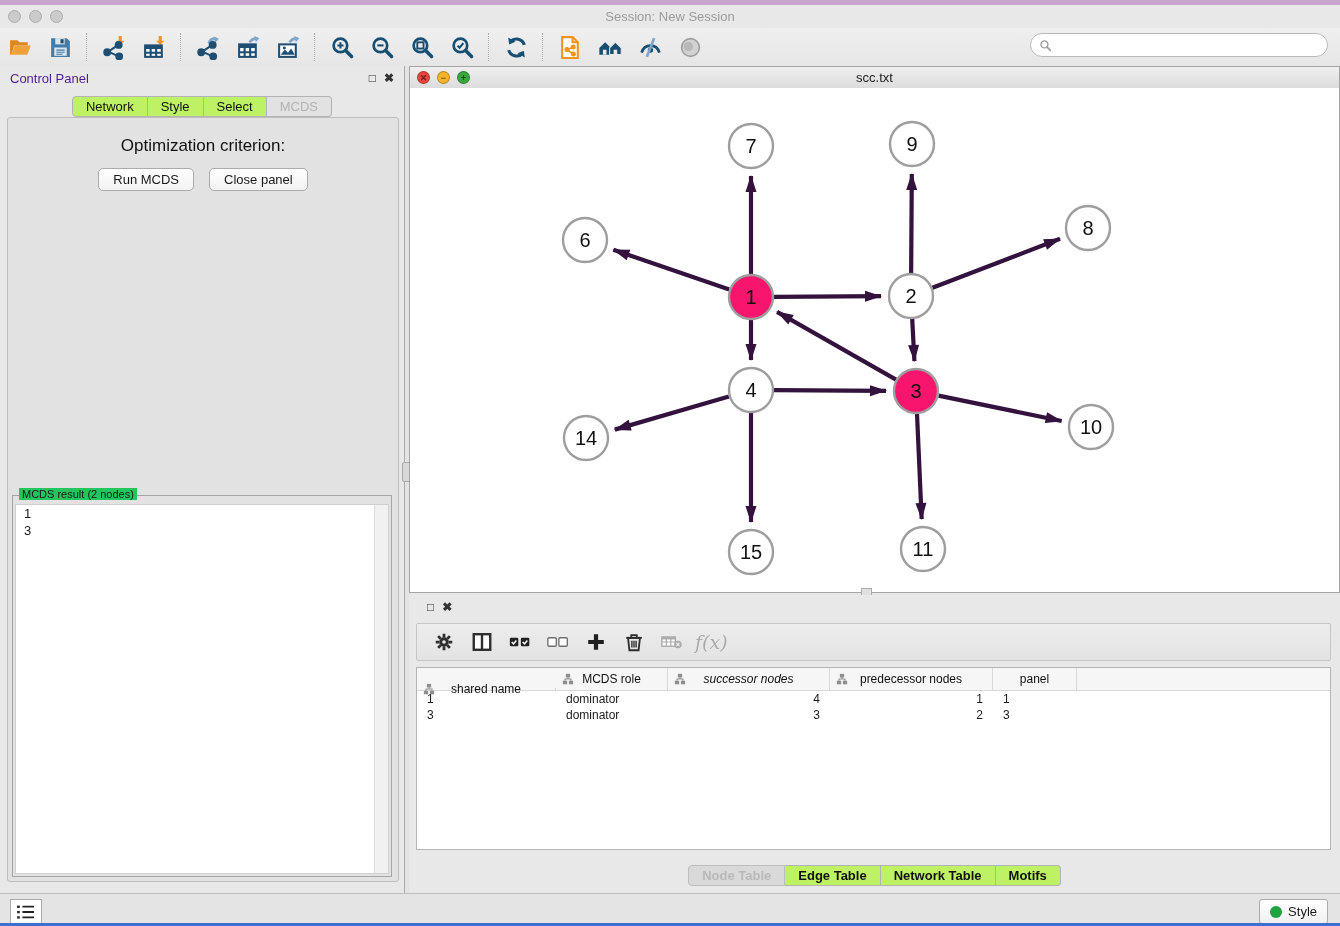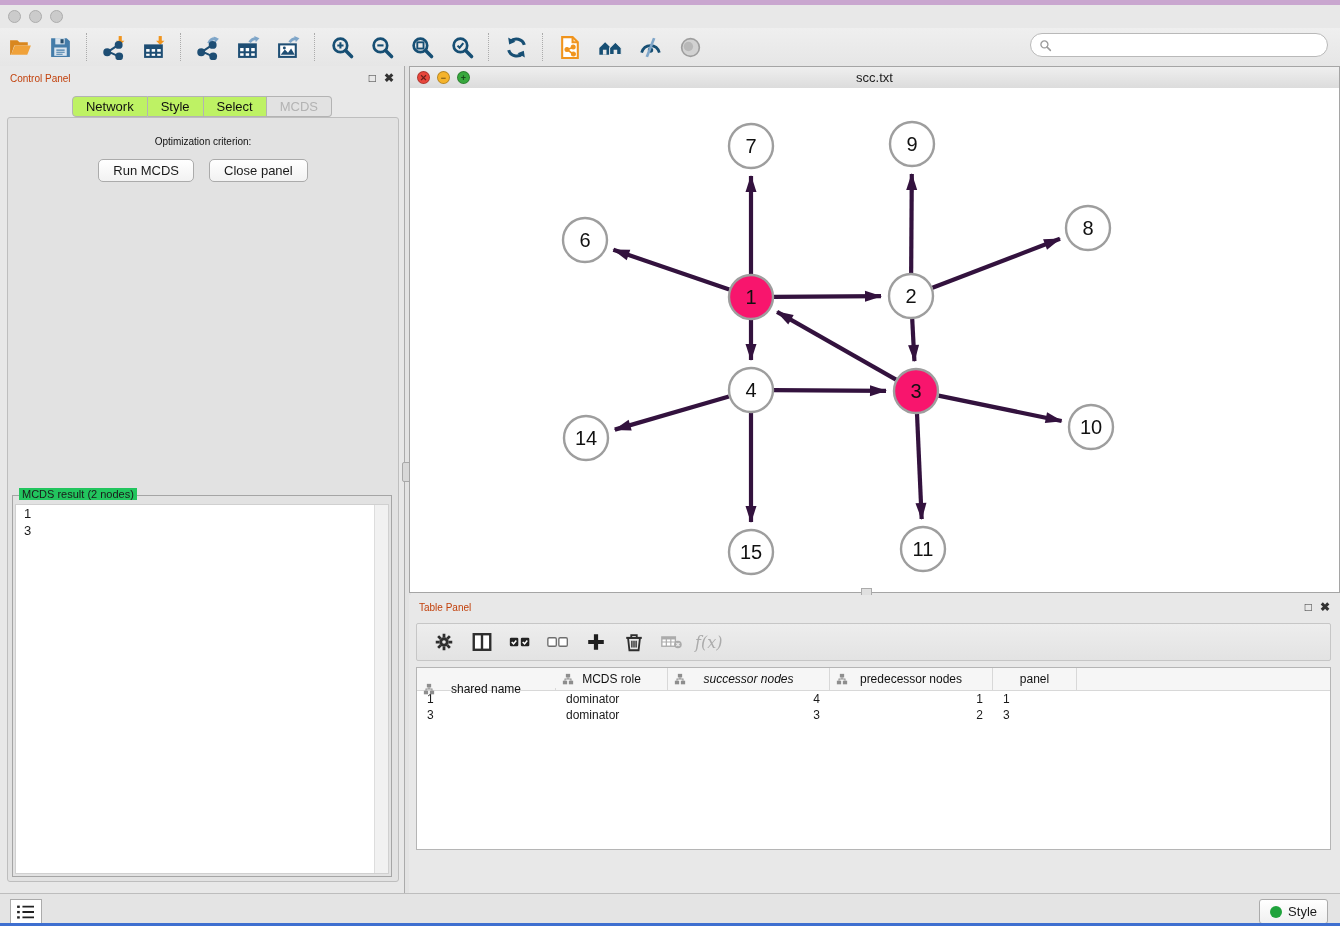--- a/index.html
+++ b/index.html
@@ -16,35 +16,35 @@
   #toolbar{left:0;top:28px;width:1340px;height:38px;background:linear-gradient(#EFEFEF,#E6E6E6);
            border-bottom:1px solid #C2C2C2;display:flex;align-items:center;}
   .tb-btn{width:40px;height:32px;display:flex;align-items:center;justify-content:center;}
   .tb-btn svg{width:25px;height:25px;}
   .tb-sep{width:1px;height:28px;border-left:1px dotted #ABABAB;margin:0 6px;}
   #toolbar-search{position:absolute;right:12px;top:5px;width:288px;height:22px;background:#fff;
       border:1px solid #B9B9B9;border-radius:12px;display:flex;align-items:center;padding-left:8px;}
   #toolbar-search svg{width:13px;height:13px;}
   
   .panel-head{height:24px;display:flex;align-items:center;padding:0 10px;}
-  .panel-title{flex:1;font-size:10px;color:#c2410c;}
+  .panel-title{flex:1;font-size:13px;color:#4c1d95;}
   .head-ico{color:#333;font-weight:bold;margin-left:8px;font-size:12px;cursor:default;}
   
   #control-panel{left:0;top:66px;width:404px;height:827px;background:#E8E8E8;}
   #v-divider{left:404px;top:66px;width:6px;height:827px;background:#E3E3E3;border-left:1px solid #ABABAB;}
   #v-grip{left:402px;top:462px;width:8px;height:18px;background:#D8D8D8;border:1px solid #A8A8A8;border-radius:2px;}
   #control-tabs{position:absolute;left:0;top:96px;width:404px;display:flex;justify-content:center;}
   .tab{height:19px;line-height:19px;padding:0 13px;background:#bef264;border:1px solid #B3B3B3;border-left:none;
        font-size:13px;color:#111;}
   .tab:first-child{border-left:1px solid #B3B3B3;border-radius:4px 0 0 4px;}
   .tab:last-child{border-radius:0 4px 4px 0;}
   .tab.selected{background:#E2E2E2;color:#B3B3B3;}
   #cp-content{position:absolute;left:7px;top:117px;width:390px;height:763px;background:#E2E2E2;
       border:1px solid #BEBEBE;border-radius:3px;display:flex;flex-direction:column;align-items:center;}
-  #opt-label{margin-top:18px;font-size:10px;color:#111;}
+  #opt-label{margin-top:18px;font-size:17px;color:#111;}
   #criterion-select{margin-top:13px;width:308px;height:22px;background:#fff;border:1px solid #ABABAB;border-radius:5px;
       display:flex;align-items:center;padding:0 6px 0 10px;font-size:13px;}
   #criterion-select span{flex:1;}
   .btn{height:21px;background:linear-gradient(#FFFFFF,#F2F2F2);border:1px solid #ABABAB;border-radius:5px;
        font-size:13px;padding:0 14px;display:flex;align-items:center;}
   #cp-buttons{margin-top:12px;display:flex;gap:15px;}
   #result-group{position:absolute;left:12px;top:495px;width:378px;height:380px;border:1px solid #A5A5A5;background:#E2E2E2;}
   #result-title{position:absolute;top:-8px;left:6px;background:#22c55e;padding:0 3px;font-size:11px;}
   #result-area{position:absolute;left:2px;top:8px;right:2px;bottom:2px;background:#fff;border:1px solid #D0D0D0;}
   #result-scroll{position:absolute;right:0;top:0;bottom:0;width:13px;background:#F1F1F1;border-left:1px solid #DDD;}
@@ -57,21 +57,21 @@
       font-size:9px;font-weight:bold;color:rgba(0,0,0,0.55);border:1px solid rgba(0,0,0,0.25);box-sizing:border-box;}
   #net-title{position:absolute;left:0;right:0;text-align:center;font-size:13px;color:#222;}
   #graph-canvas{position:absolute;left:0;top:21px;width:929px;height:504px;background:#fff;}
   #h-grip{left:861px;top:588px;width:9px;height:7px;background:#E0E0E0;border:1px solid #ABABAB;}
   
   #table-panel{left:409px;top:595px;width:931px;height:298px;background:#E8E8E8;}
   #tp-toolbar{position:absolute;left:7px;top:28px;width:915px;height:38px;background:linear-gradient(#EDEDED,#E3E3E3);
       border:1px solid #C6C6C6;border-radius:2px;display:flex;align-items:center;padding-left:8px;box-sizing:border-box;}
   .tp-btn{width:38px;height:30px;display:flex;align-items:center;justify-content:center;}
   .tp-btn svg{width:22px;height:22px;}
-  #fx-label{font-family:"DejaVu Serif",serif;font-style:italic;color:#ABABAB;font-size:16px;margin-left:4px;}
+  #fx-label{font-family:"DejaVu Serif",serif;font-style:italic;color:#ABABAB;font-size:19px;margin-left:4px;}
   #data-table{position:absolute;left:7px;top:72px;width:915px;height:183px;background:#fff;border:1px solid #B5B5B5;
       box-sizing:border-box;overflow:hidden;}
   #tbl-header{display:flex;height:22px;background:#F6F6F6;border-bottom:1px solid #D8D8D8;}
   .th{display:flex;align-items:center;justify-content:center;gap:5px;border-right:1px solid #D8D8D8;
       font-size:12px;color:#111;box-sizing:border-box;position:relative;}
   .th svg{position:absolute;left:6px;width:12px;height:12px;}
   .tr{display:flex;height:16px;line-height:16px;font-size:12px;}
   .td{box-sizing:border-box;padding:0 10px;overflow:hidden;white-space:nowrap;}
   #table-tabs{position:absolute;left:0;right:0;top:270px;display:flex;justify-content:center;}
   #table-tabs .tab{font-weight:bold;}
@@ -85,20 +85,21 @@
   #memory-dot{width:12px;height:12px;border-radius:50%;background:#1FA33C;}
 </style>
 </head>
 <body>
 
 <div id="top-strip" class="abs"></div>
 <div id="titlebar" class="abs">
   <div class="tl-dot"></div>
   <div class="tl-dot"></div>
   <div class="tl-dot"></div>
+  <div id="main-title">Session: New Session</div>
 </div>
 
 <div id="toolbar" class="abs">
   <div class="tb-btn">
     <svg viewBox="0 0 24 24">
       <path d="M2 5h7l2 2h8v3H6L3 19H2z" fill="#D9871F"></path>
       <path d="M6.5 10h15.5l-3.5 9H3z" fill="#F0A23A"></path>
     </svg>
   </div>
   <div class="tb-btn">
@@ -350,21 +351,20 @@
       <g>
         <circle cx="513" cy="461" r="22" fill="#FFFFFF" stroke="#9E9E9E" stroke-width="2.4"></circle>
         <text x="513" y="468" text-anchor="middle" font-size="20" fill="#111" font-family="&quot;Liberation Sans&quot;,sans-serif">11</text>
       </g>
     </svg>
 </div>
 <div id="h-grip" class="abs"></div>
 
 <div id="table-panel" class="abs">
   <div class="panel-head">
-    <span class="panel-title">Table Panel</span>
     <span class="head-ico">□</span>
     <span class="head-ico">✖</span>
   </div>
   <div id="tp-toolbar">
     <div class="tp-btn">
       <svg viewBox="0 0 24 24">
         <g stroke="#2E2E2E" stroke-width="3">
           <path d="M12 3v4M12 17v4M3 12h4M17 12h4M5.6 5.6l2.8 2.8M15.6 15.6l2.8 2.8M18.4 5.6l-2.8 2.8M8.4 15.6l-2.8 2.8"></path>
         </g>
         <circle cx="12" cy="12" r="5.2" fill="#2E2E2E"></circle>
@@ -466,20 +466,26 @@
         </div>
         <div class="tr">
           <div class="td" style="width: 139px; text-align: left;">3</div>
           <div class="td" style="width: 112px; text-align: left;">dominator</div>
           <div class="td" style="width: 162px; text-align: right;">3</div>
           <div class="td" style="width: 163px; text-align: right;">2</div>
           <div class="td" style="width: 84px; text-align: left;">3</div>
         </div>
       </div>
   </div>
+  <div id="table-tabs">
+      <span class="tab selected">Node Table</span>
+      <span class="tab">Edge Table</span>
+      <span class="tab">Network Table</span>
+      <span class="tab">Motifs</span>
+    </div>
 </div>
 
 <div id="status-bar" class="abs">
   <div id="task-history-btn">
     <svg width="20" height="16" viewBox="0 0 22 18">
       <path d="M7 3h13M7 9h13M7 15h13" stroke="#222" stroke-width="2"></path>
       <rect x="1" y="1.8" width="3" height="2.6" fill="#222"></rect>
       <rect x="1" y="7.8" width="3" height="2.6" fill="#222"></rect>
       <rect x="1" y="13.8" width="3" height="2.6" fill="#222"></rect>
     </svg>

